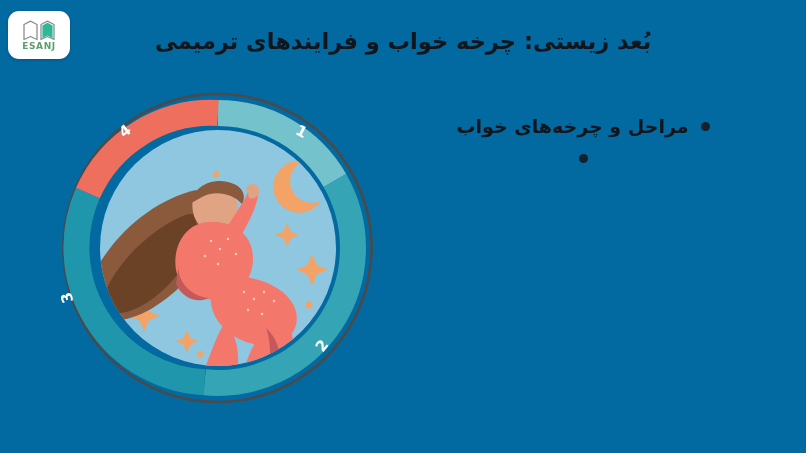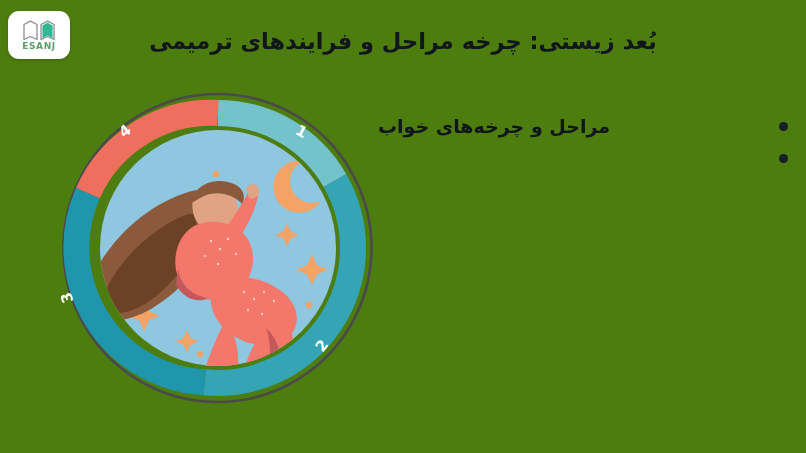--- a/index.html
+++ b/index.html
@@ -2,21 +2,21 @@
 <html><head>
 <meta charset="utf-8">
 <style>
   html,body{margin:0;padding:0;}
   body{
     width:806px;height:453px;overflow:hidden;
     background:#9ac8de;
     font-family:"DejaVu Sans","Liberation Sans",sans-serif;
     position:relative;
   }
-  #slide{position:absolute;inset:0;background:#4d7c0f;padding-left:28px;}
+  #slide{position:absolute;inset:0;background:#0369a1;padding-left:28px;}
 
   
   .logo-card{
     position:absolute;left:8px;top:11px;width:62px;height:48px;
     background:#ffffff;border-radius:11px;
     box-shadow:0 1px 3px rgba(0,0,0,.18);
     display:flex;flex-direction:column;align-items:center;justify-content:center;
     gap:1px;
   }
   .logo-mark{width:34px;height:21px;position:relative;}
@@ -34,21 +34,21 @@
     font-family:"DejaVu Sans","Liberation Sans",sans-serif;
     white-space:nowrap;
   }
 
   
   .bullets{
     position:absolute;right:18px;top:114px;width:410px;
     direction:rtl;text-align:right;
   }
   .bullet-row{
-    display:flex;flex-direction:row;align-items:center;justify-content:space-between;
+    display:flex;flex-direction:row;align-items:center;justify-content:center;
     gap:12px;margin-bottom:14px;
   }
   .bullet-dot{
     width:9px;height:9px;border-radius:50%;background:#16202a;flex:0 0 auto;
   }
   .bullet-text{
     color:#10161c;font-weight:700;font-size:19px;line-height:1.35;
     font-family:"DejaVu Sans","Liberation Sans",sans-serif;white-space:nowrap;
   }
 
@@ -69,21 +69,21 @@
     <div class="logo-mark">
       <svg viewBox="0 0 34 21" width="34" height="21" aria-hidden="true">
         <path d="M2 4.5 L8.5 1.2 L15 4.5 L15 19.5 L8.5 16.5 L2 19.5 Z" fill="#ffffff" stroke="#8a8f94" stroke-width="1.3" stroke-linejoin="round"></path>
         <path d="M19 4.5 L25.5 1.2 L32 4.5 L32 19.5 L25.5 16.5 L19 19.5 Z" fill="#ffffff" stroke="#8a8f94" stroke-width="1.3" stroke-linejoin="round"></path>
         <path d="M20.4 5.4 L25.5 2.8 L30.6 5.4 L30.6 18.2 L25.5 15.6 L20.4 18.2 Z" fill="#2fb894"></path>
       </svg>
     </div>
     <div class="logo-word">ESANJ</div>
   </div>
 
-  <div class="title">بُعد زیستی: چرخه مراحل و فرایندهای ترمیمی</div>
+  <div class="title">بُعد زیستی: چرخه خواب و فرایندهای ترمیمی</div>
 
   <div class="bullets">
     <div class="bullet-row">
       <span class="bullet-dot"></span>
       <span class="bullet-text">مراحل و چرخه‌های خواب</span>
     </div>
     <div class="bullet-row">
       <span class="bullet-dot"></span>
     </div>
   </div>

